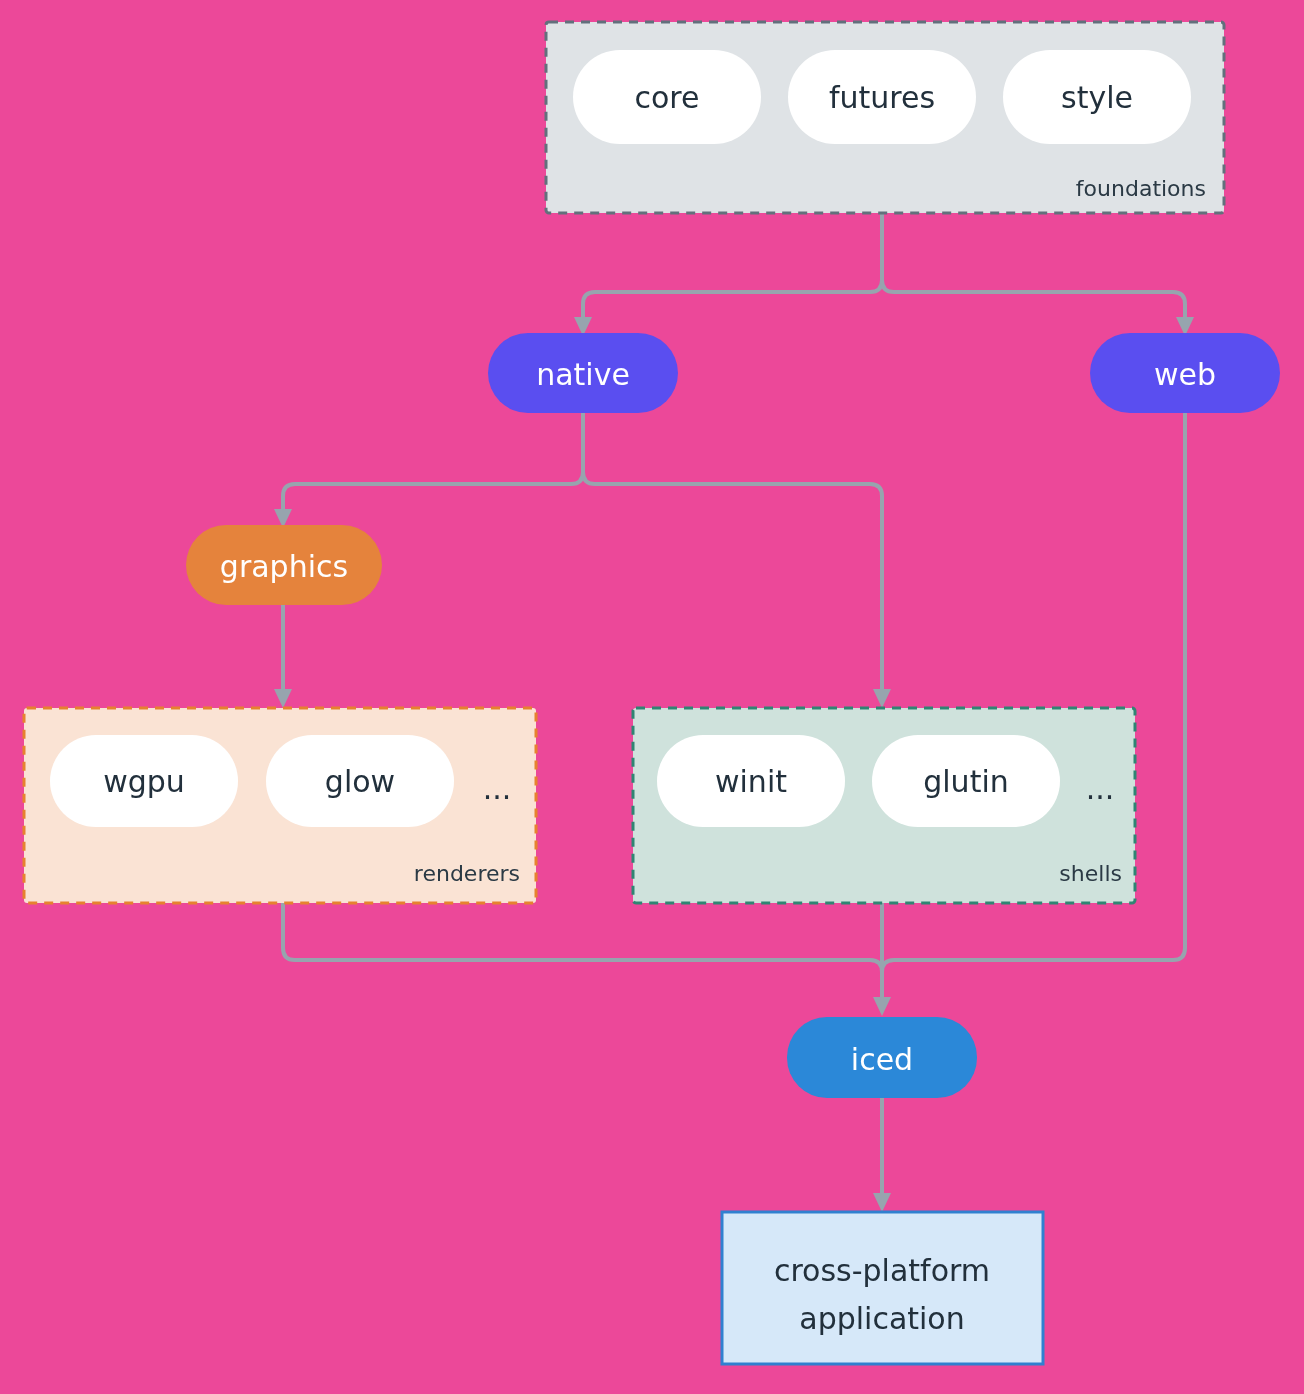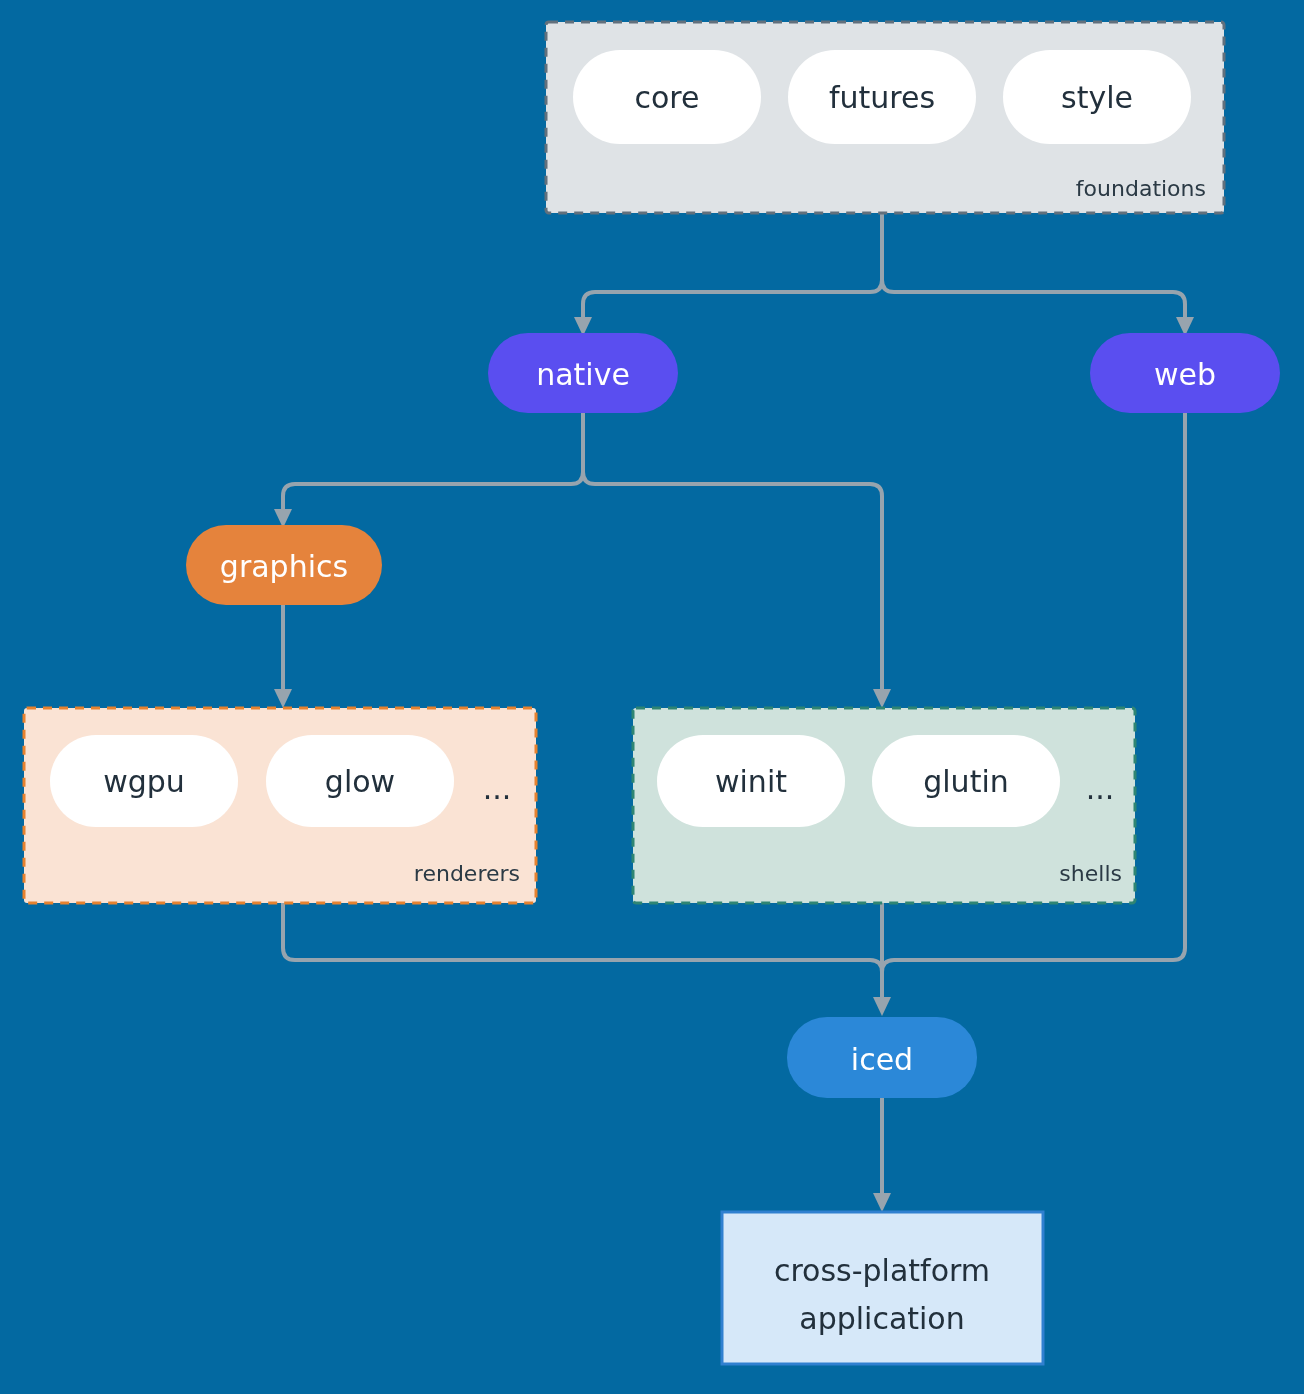--- a/index.html
+++ b/index.html
@@ -10,21 +10,21 @@
   body {
     width: 1304px;
     height: 1394px;
     overflow: hidden;
     font-family: "DejaVu Sans", sans-serif;
   }
   #diagram-root {
     position: relative;
     width: 1304px;
     height: 1394px;
-    background: #0369a1;
+    background: #ec4899;
   }
   svg.diagram {
     display: block;
     width: 1304px;
     height: 1394px;
   }
   .cluster-rect {
     stroke-width: 3;
     stroke-dasharray: 9 7;
   }

